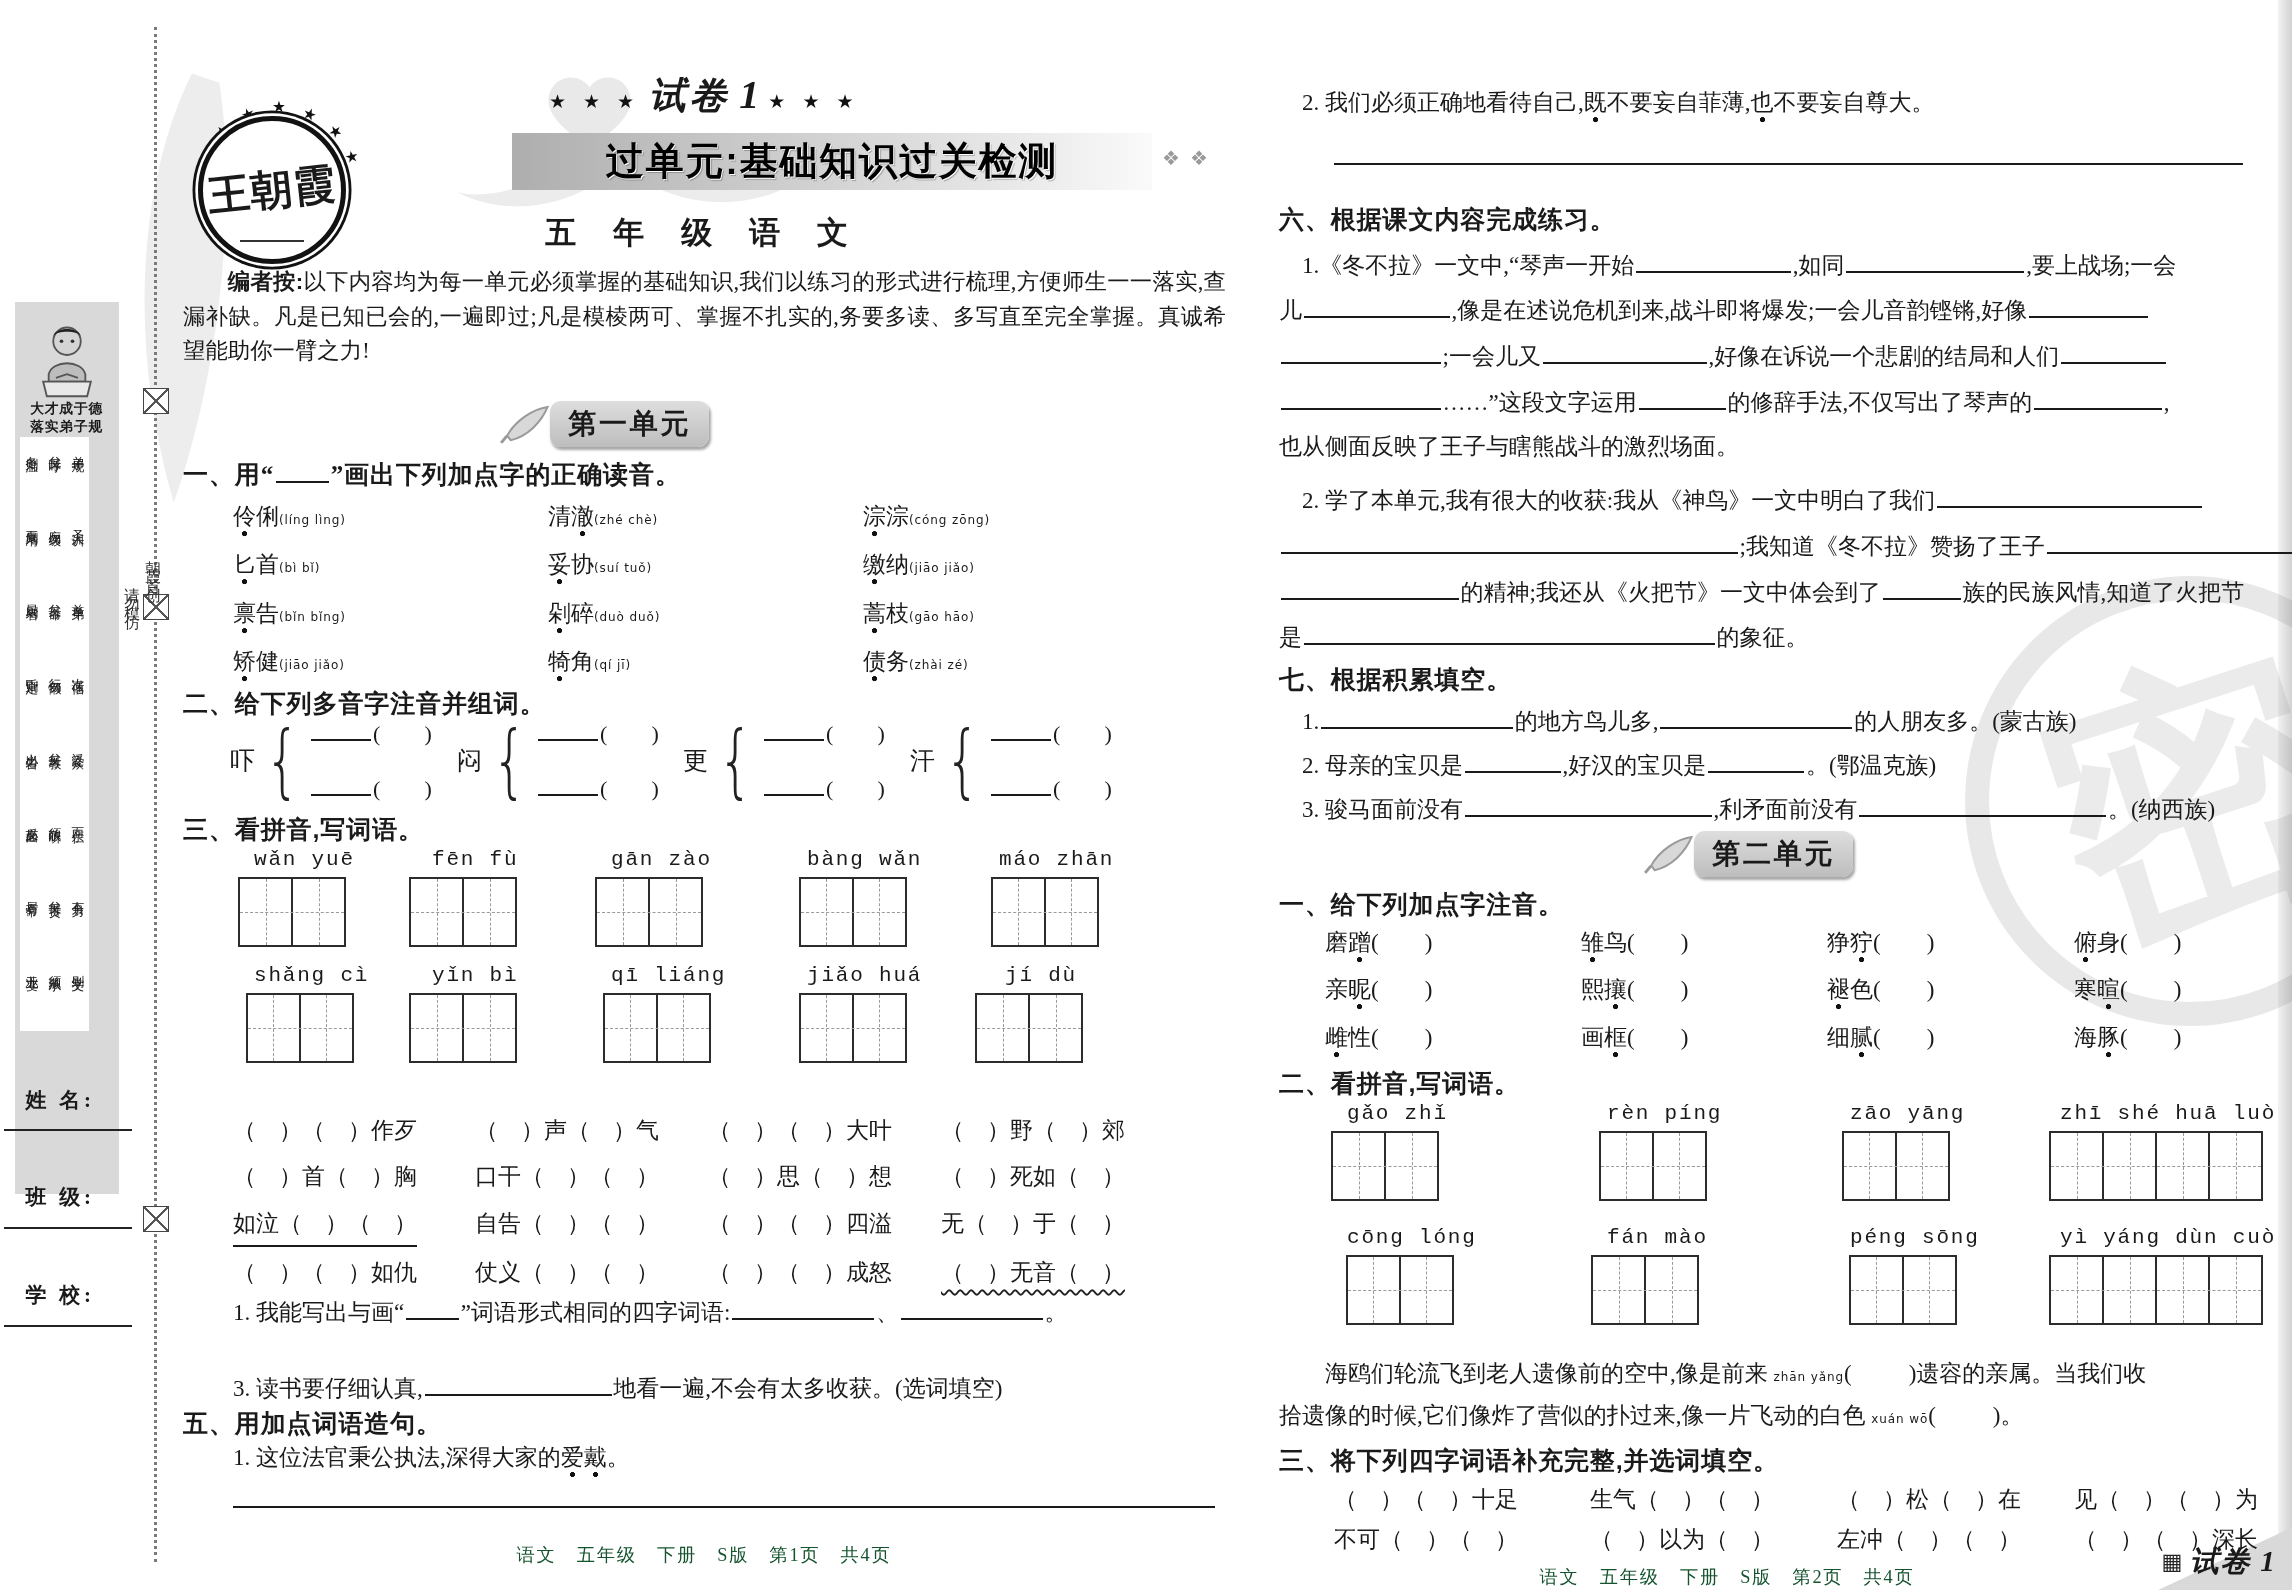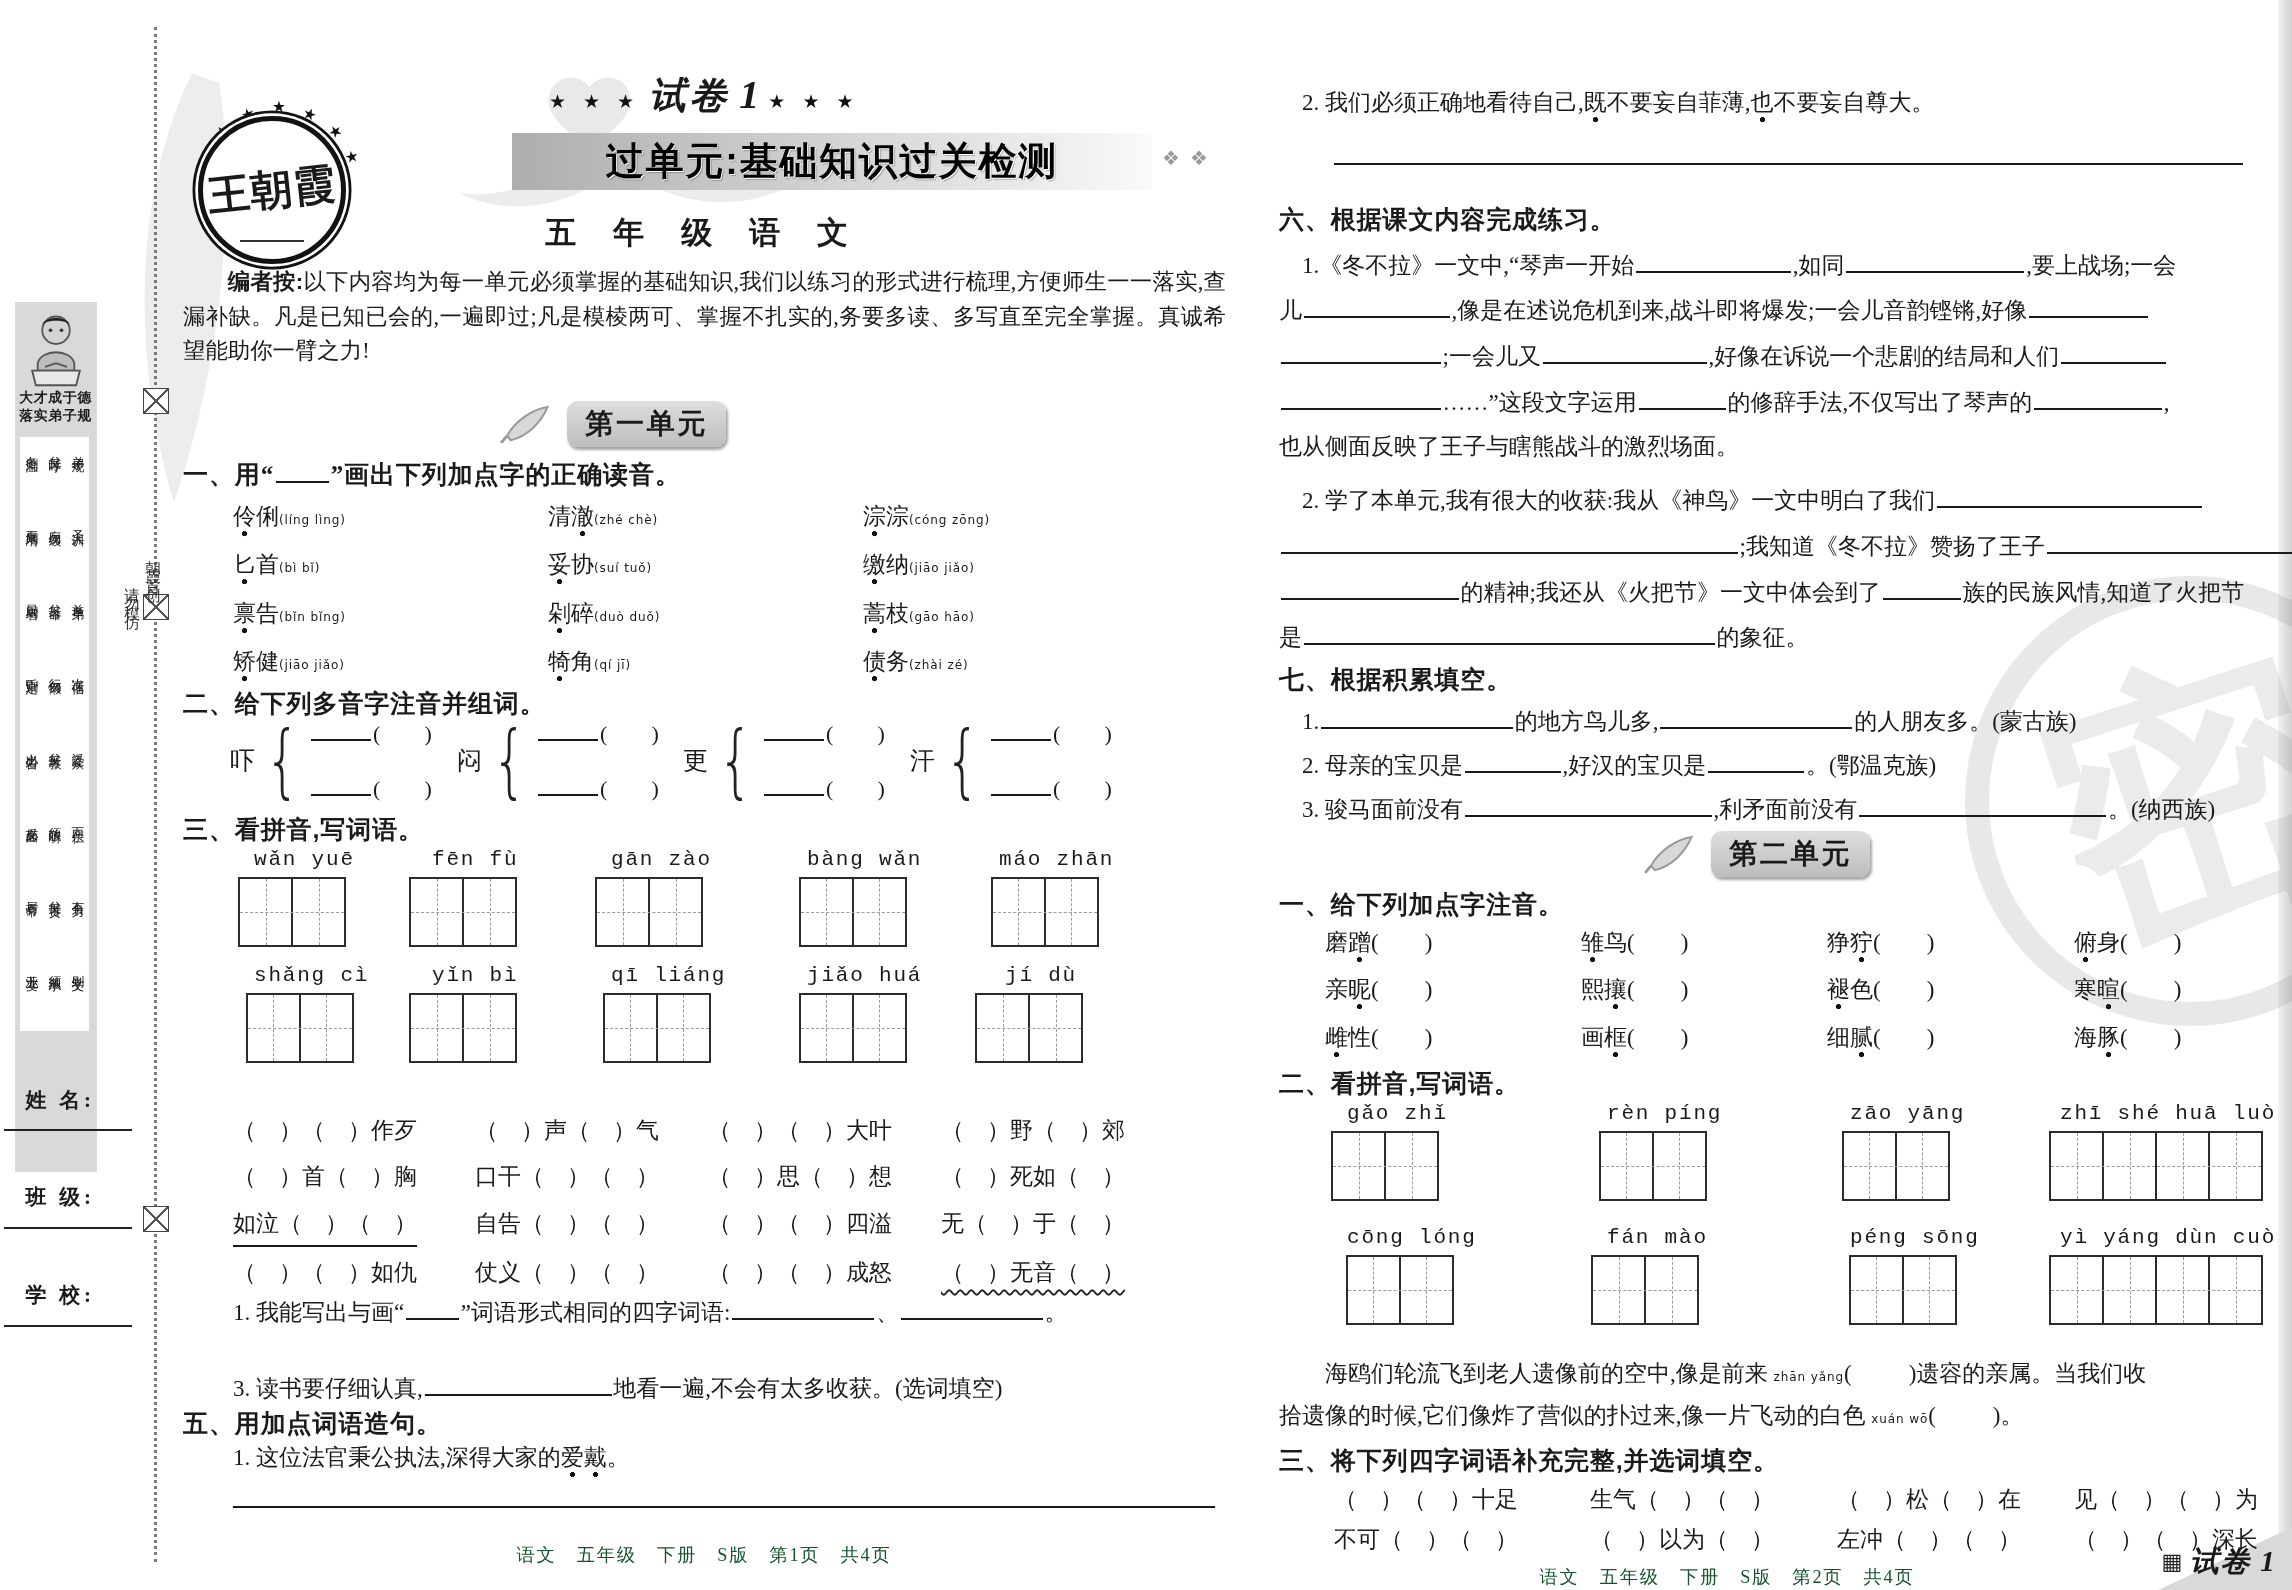--- a/index.html
+++ b/index.html
@@ -32,21 +32,21 @@
 
   
   .logo{top:101px;left:183px;width:178px;height:178px;}
   .logo-ring{position:absolute;inset:14.6px;border-radius:50%;background:#fff;border:5.5px solid #121212;box-shadow:0 0 0 2.7px #fff,0 0 0 5.5px #121212;}
   .logo-brand{position:absolute;inset:0;display:flex;align-items:center;justify-content:center;
       font:700 42px "Liberation Serif",serif;transform:rotate(-6deg);letter-spacing:0.9px;}
   .logo-sub{position:absolute;left:50%;bottom:37px;transform:translateX(-50%);width:64px;border-top:2.7px solid #333;}
   .logo-star{position:absolute;left:50%;top:50%;font-family:"DejaVu Sans",sans-serif;font-size:15.5px;color:#111;}
 
   
-  .sidebar{left:14.6px;top:302px;width:80px;height:868px;background:#d9d9d9;padding:1px;}
+  .sidebar{left:14.6px;top:302px;width:80px;height:868px;background:#d9d9d9;padding:12px;}
   .slogan{width:100%;text-align:center;font:700 13.7px "Liberation Serif",serif;letter-spacing:0.9px;color:#1a1a1a;}
   .verse-panel{position:absolute;left:5.5px;top:135px;width:69px;height:594px;background:#fff;
       display:grid;grid-template-columns:repeat(3,1fr);row-gap:8.2px;justify-items:center;padding-top:9.1px;box-sizing:border-box;}
   .verse{writing-mode:vertical-rl;text-orientation:upright;font-size:12.8px;line-height:1.15;letter-spacing:1.8px;}
 
   .side-label{font:700 21px "Liberation Serif",serif;letter-spacing:3.7px;}
   .side-rule{border-bottom:2.3px solid #222;}
 
   .vert-note{writing-mode:vertical-rl;text-orientation:upright;font-size:15.5px;letter-spacing:9.1px;color:#333;}
 
@@ -57,21 +57,21 @@
   .blank{display:inline-block;height:.95em;border-bottom:2px solid #1a1a1a;margin:0 1.8px;}
   .gap{display:inline-block;height:.5em;}
   .squig{display:inline-block;text-decoration:underline wavy 2.3px #222;text-underline-offset:7.3px;white-space:nowrap;overflow:hidden;}
   .dot-em{padding-bottom:8.2px;background-image:radial-gradient(circle,#111 2.3px,transparent 2.9px);
       background-size:1em 7.3px;background-repeat:repeat-x;background-position:left bottom;}
   .line-full{border-bottom:2.3px solid #1a1a1a;}
 
   .editor-note{top:265px;left:183px;width:1043px;font-size:22.4px;line-height:1.55;text-align:justify;text-indent:2em;}
   .editor-label{font-weight:700;font-family:"Liberation Sans",sans-serif;}
 
-  .unit-badge{display:flex;align-items:center;gap:18px;text-align:right;}
+  .unit-badge{display:flex;align-items:center;gap:1px;text-align:right;}
   .badge-label{background:linear-gradient(#dedede,#bdbdbd);border-radius:11px;padding:3.7px 18.3px;
       font:900 28px "Liberation Sans",sans-serif;letter-spacing:2.7px;box-shadow:1.8px 2.7px 2.7px rgba(0,0,0,.35);}
 
   .word-item{white-space:nowrap;}
   .ms-group{display:flex;align-items:center;}
   .ms-char{font-size:25px;margin-right:1.8px;}
   .ms-brace{font-family:"DejaVu Sans",sans-serif;font-size:80px;font-weight:200;line-height:.9;transform:scaleX(.7);color:#222;}
   .ms-lines{display:flex;flex-direction:column;gap:24px;margin-left:1.8px;}
   .ms-line{white-space:nowrap;font-size:22px;}
 

